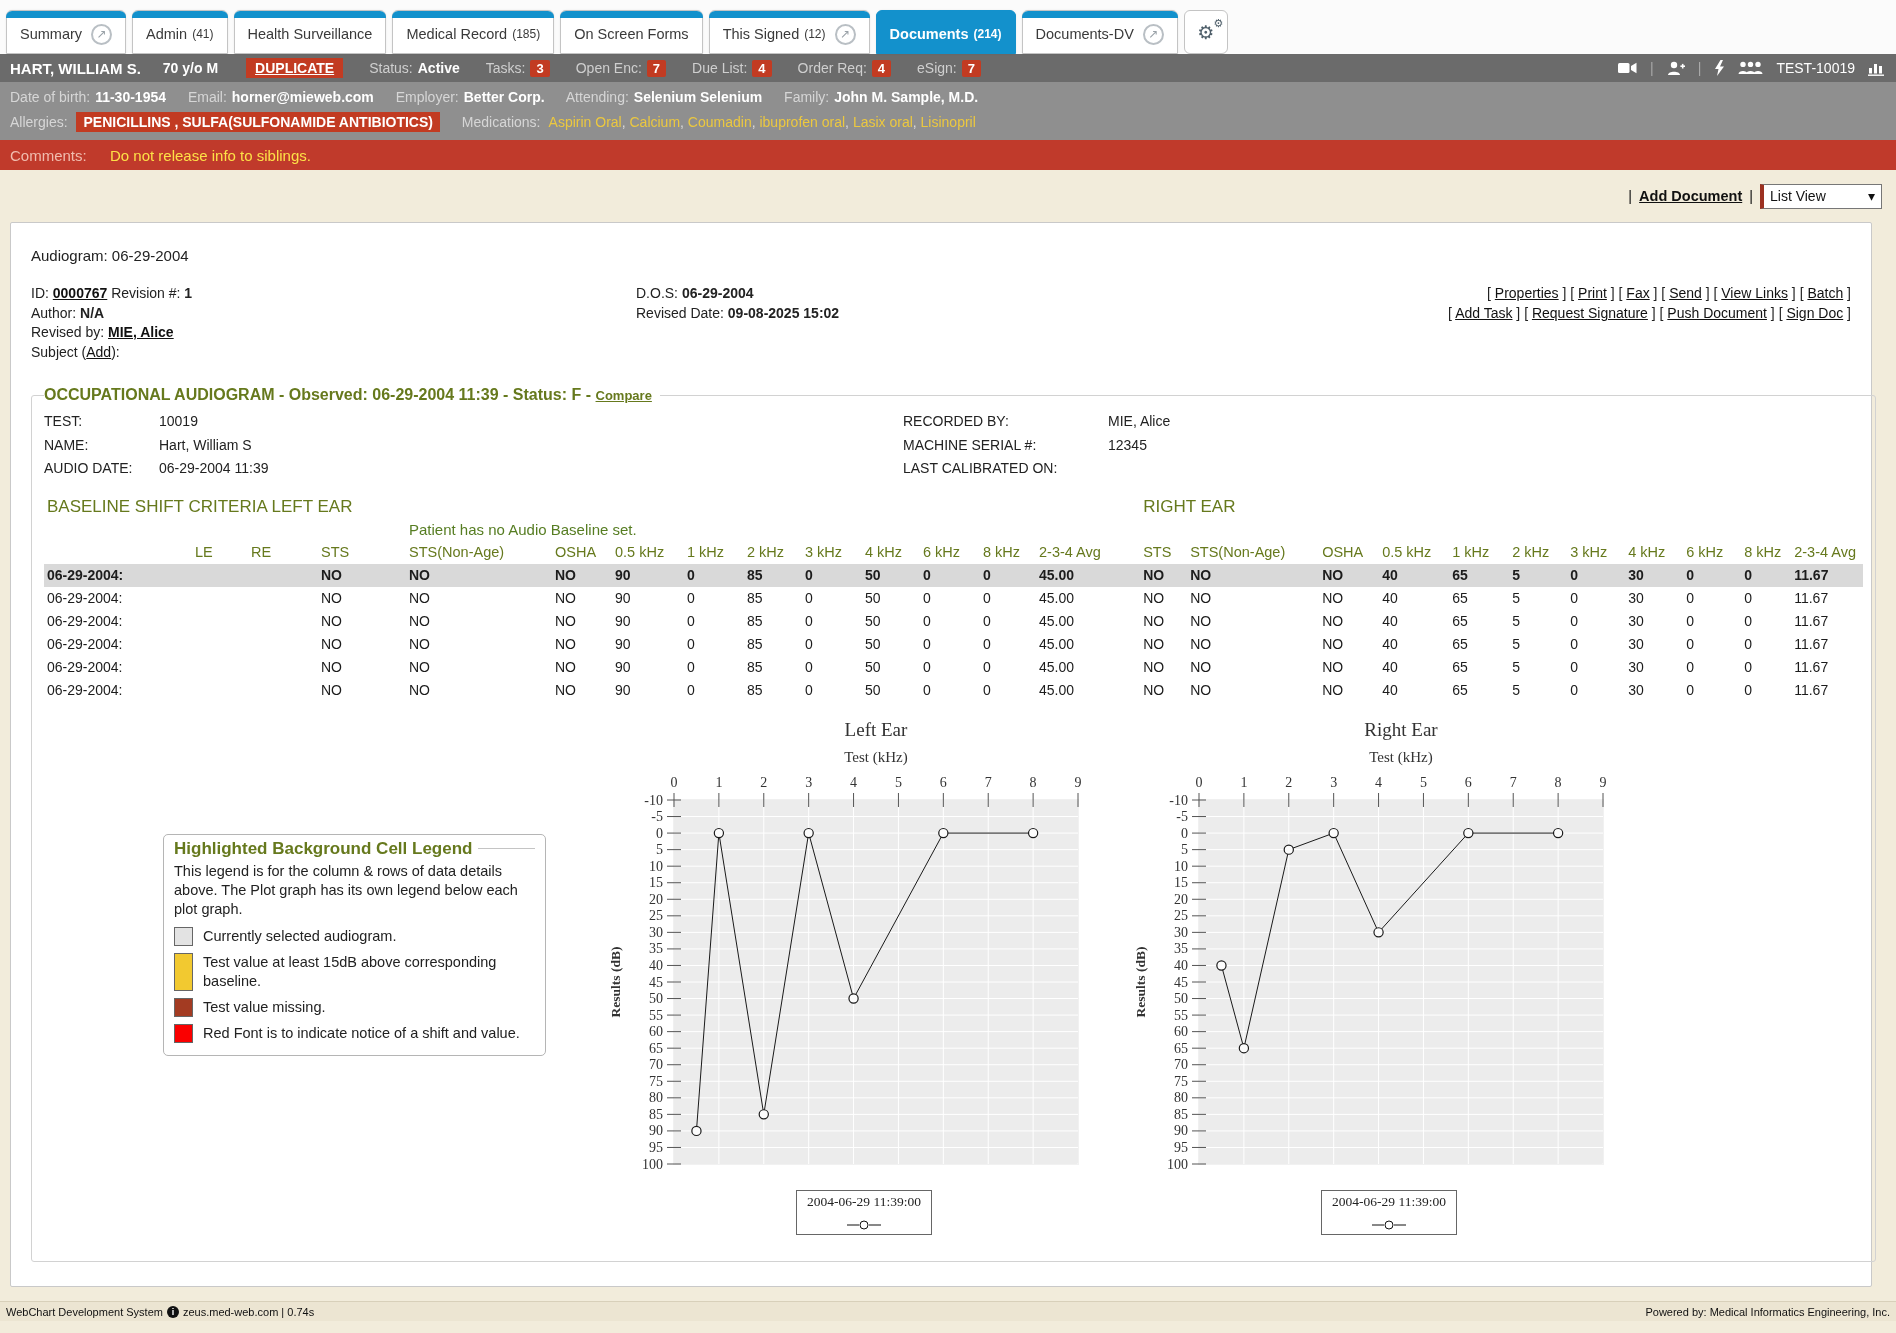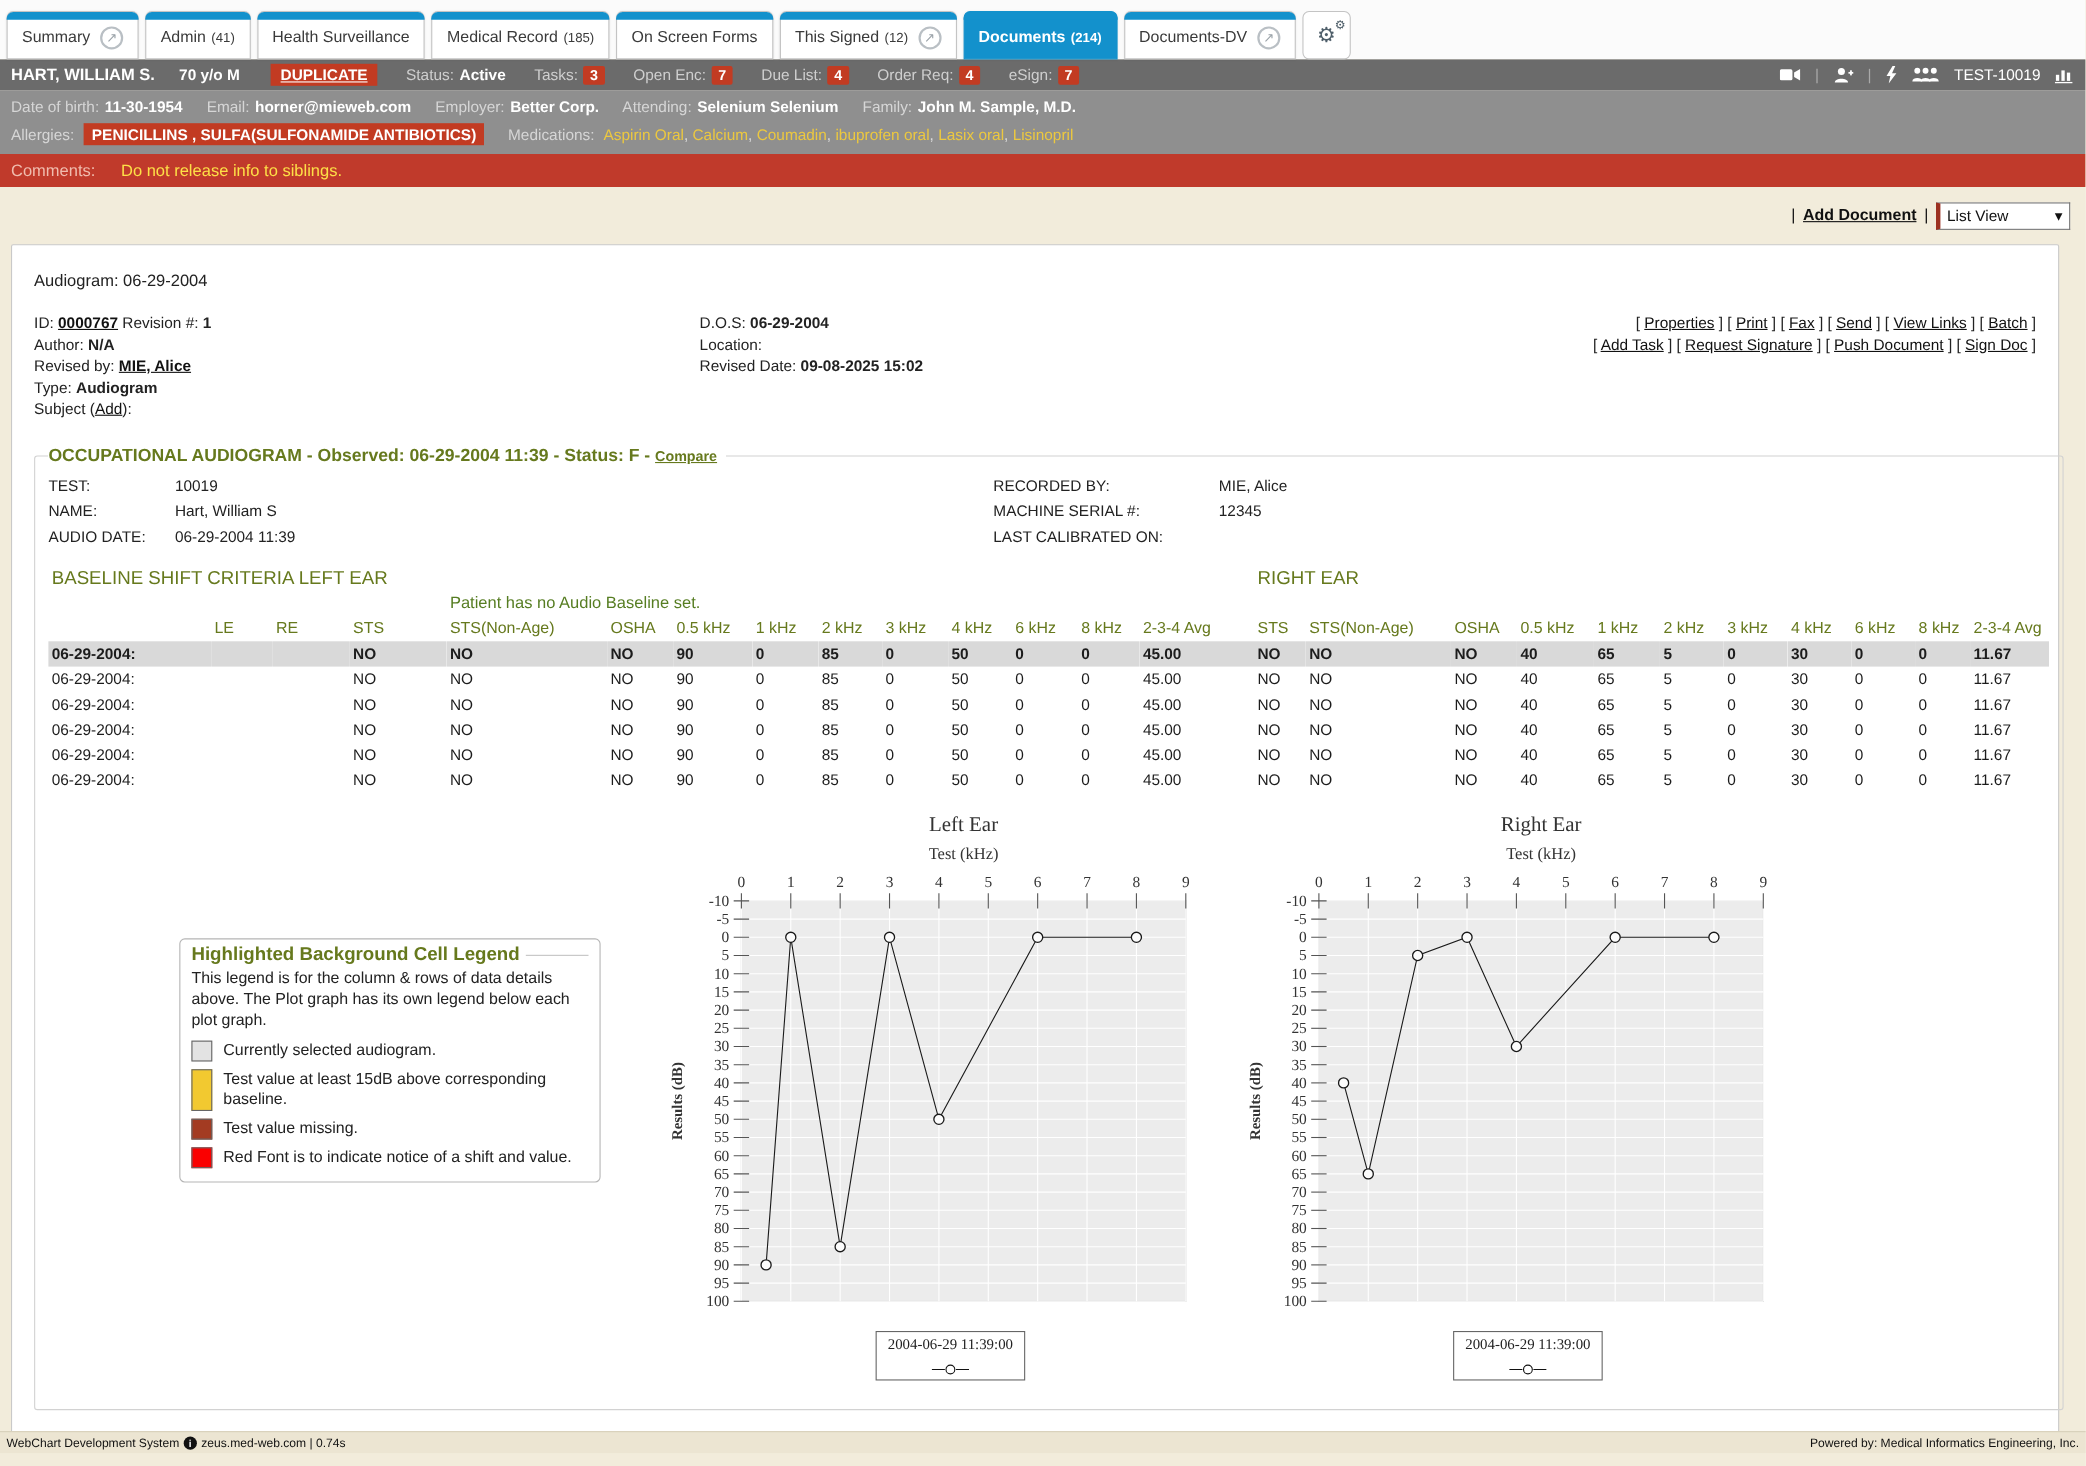--- a/index.html
+++ b/index.html
@@ -240,26 +240,24 @@
 </div>
 
 <div class="card">
   <div class="doc-heading">Audiogram: 06-29-2004</div>
 
   <div class="meta">
     <div>
       <div><span>ID:</span> <span class="ulink">0000767</span> <span>Revision #:</span> <b>1</b></div>
       <div><span>Author:</span> <b>N/A</b></div>
       <div><span>Revised by:</span> <span class="ulink">MIE, Alice</span></div>
-      <div><span>Type:</span> <b>Audiogram</b></div>
       <div><span>Subject (</span><a class="addlink">Add</a><span>):</span></div>
     </div>
     <div>
       <div><span>D.O.S:</span> <b>06-29-2004</b></div>
-      <div><span>Location:</span> <b></b></div>
       <div><span>Revised Date:</span> <b>09-08-2025 15:02</b></div>
     </div>
     <div class="linkscol">
       <div id="links1"><span>[ <a>Properties</a> ] </span><span>[ <a>Print</a> ] </span><span>[ <a>Fax</a> ] </span><span>[ <a>Send</a> ] </span><span>[ <a>View Links</a> ] </span><span>[ <a>Batch</a> ] </span></div>
       <div id="links2"><span>[ <a>Add Task</a> ] </span><span>[ <a>Request Signature</a> ] </span><span>[ <a>Push Document</a> ] </span><span>[ <a>Sign Doc</a> ] </span></div>
     </div>
   </div>
 
   <fieldset class="audio">
     <legend><span>OCCUPATIONAL AUDIOGRAM - Observed: 06-29-2004 11:39 - Status: F - </span><a class="cmp">Compare</a></legend>

